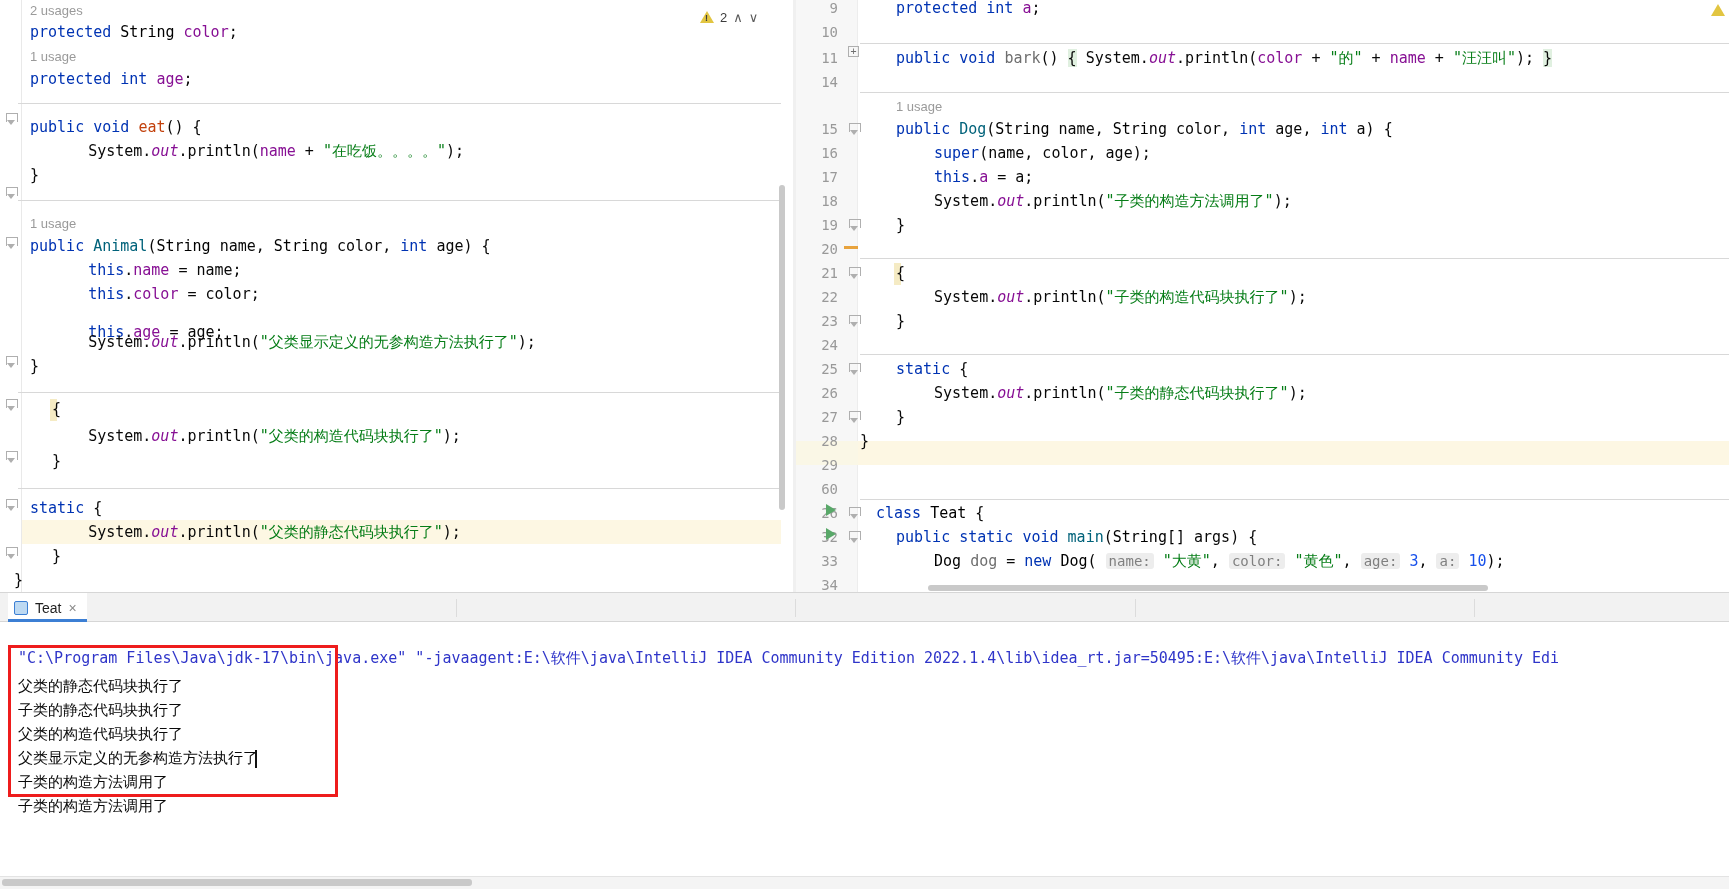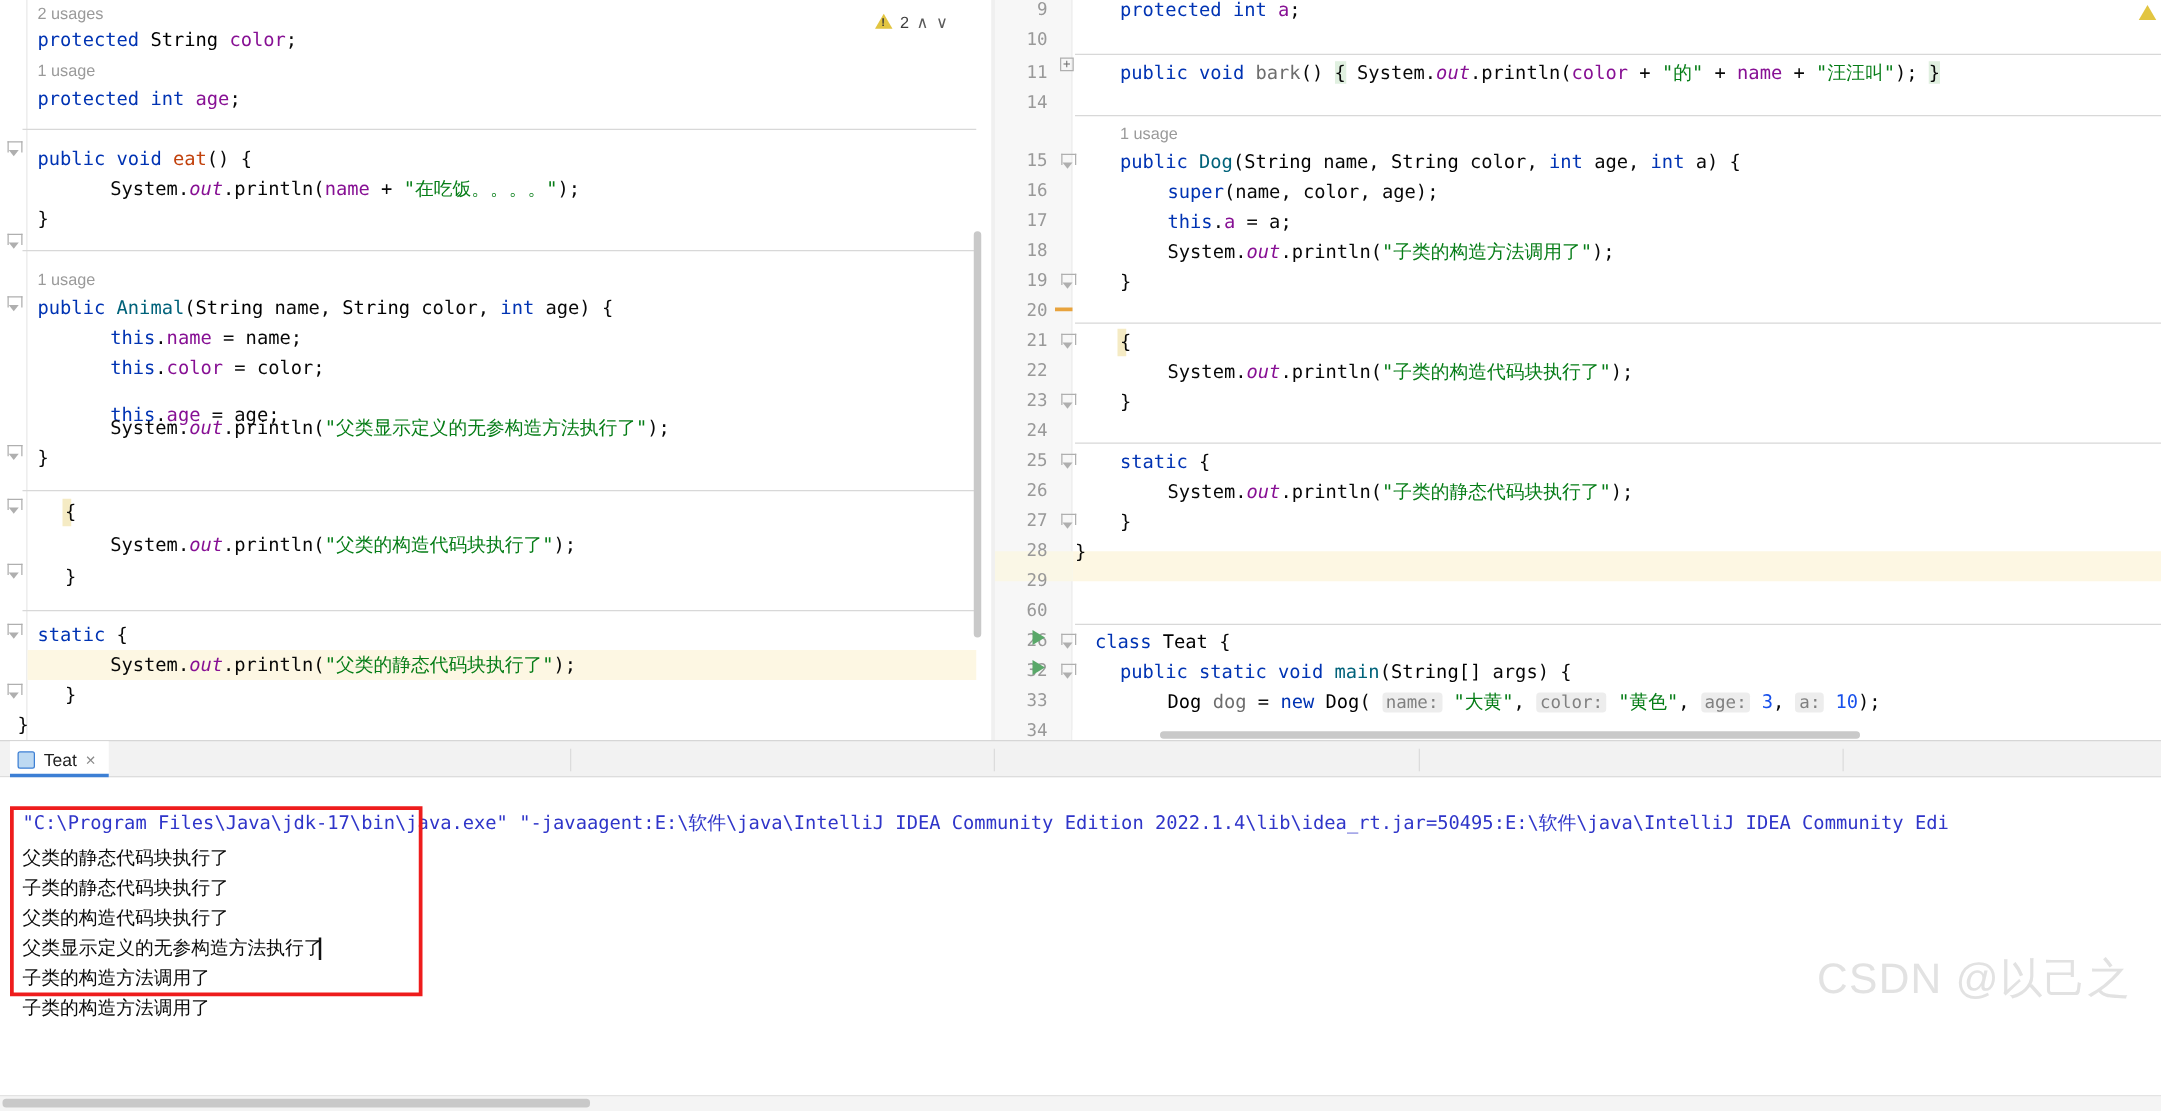--- a/index.html
+++ b/index.html
@@ -417,14 +417,13 @@
       <div class="console-line outline" style="top:148px">子类的构造方法调用了</div>
       <div class="console-line outline" style="top:172px">子类的构造方法调用了</div>
     </div>
 
     <div id="run-bottom-scroll">
       <div id="run-hscroll-thumb"></div>
     </div>
   </div>
 
   <div id="red-box"></div>
-  <div id="watermark">CSDN @以己之</div>
 </div>
 
 </body></html>

